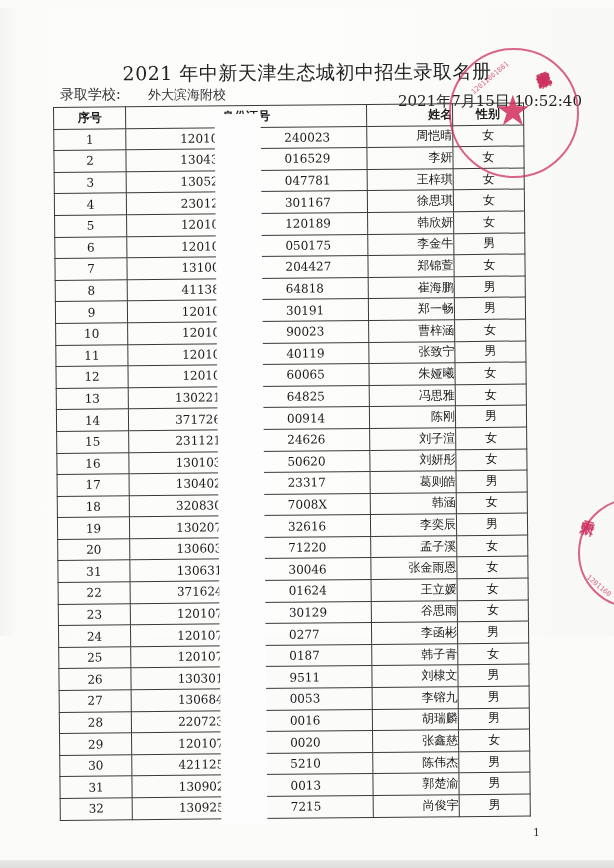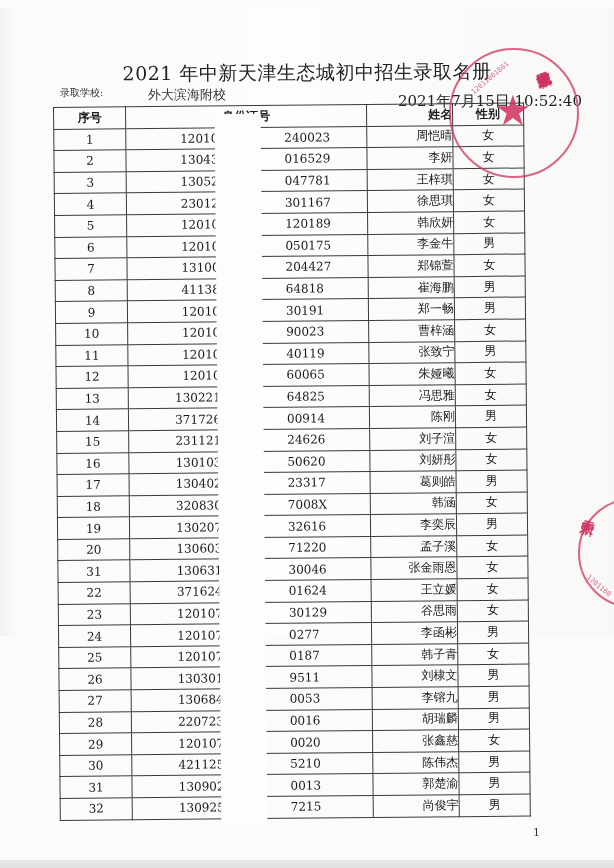--- a/index.html
+++ b/index.html
@@ -1,19 +1,19 @@
 <!DOCTYPE html>
 <html><head>
 <meta charset="utf-8">
 <style>
   html,body{margin:0;padding:0;}
   body{width:614px;height:868px;background:#fbfbfa;position:relative;overflow:hidden;font-family:"DejaVu Serif","Liberation Serif",serif;color:#1a1a1a;}
   .page{position:absolute;left:0;top:8px;width:614px;height:628px;background:linear-gradient(90deg,#f3f3f2 0,#fbfbfa 18px,#fdfdfc 300px,#f8f8f7 614px);}
   .title{position:absolute;left:0;width:614px;top:52px;text-align:center;font-size:19px;letter-spacing:0.5px;color:#222;transform:rotate(-0.4deg);}
-  .meta-label{position:absolute;left:60px;top:78px;font-size:10px;color:#333;}
+  .meta-label{position:absolute;left:60px;top:78px;font-size:14px;color:#333;}
   .meta-school{position:absolute;left:148px;top:78px;font-size:13px;color:#333;}
   .meta-date{position:absolute;left:398px;top:84px;font-size:15px;color:#222;}
   table.roster{position:absolute;left:53px;top:99px;border-collapse:collapse;transform:rotate(-0.55deg);transform-origin:left top;}
   table.roster td,table.roster th{border:1.4px solid #3a3a3a;height:20.6px;padding:0;font-weight:normal;font-size:12px;}
   th{font-family:"DejaVu Sans","Liberation Sans",sans-serif;font-weight:bold !important;font-size:12px;}
   .c-no{width:71px;text-align:center;}
   .c-id{width:240px;position:relative;}
   .c-name{width:85px;text-align:right;font-family:"DejaVu Sans","Liberation Sans",sans-serif;}
   .c-sex{width:70px;text-align:center;font-family:"DejaVu Sans","Liberation Sans",sans-serif;}
   .id-wrap{position:relative;width:240px;height:20px;}

